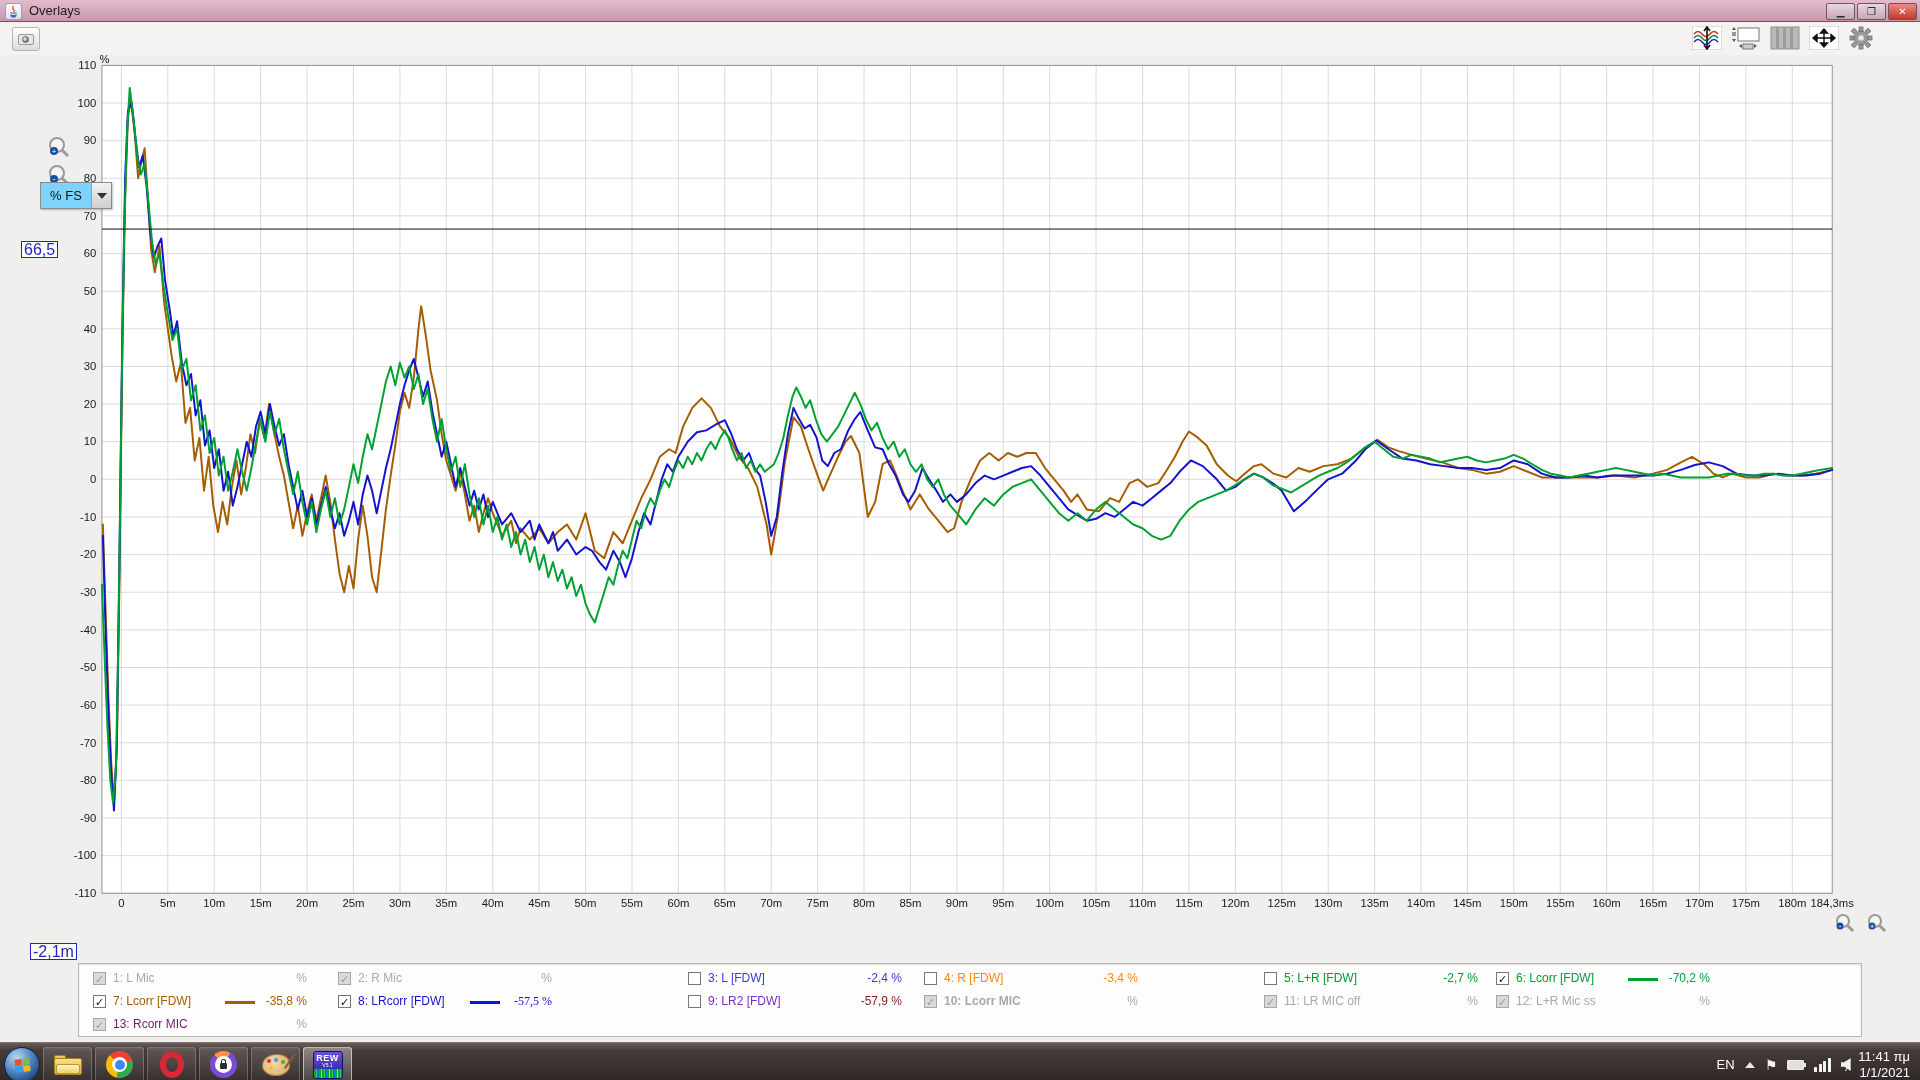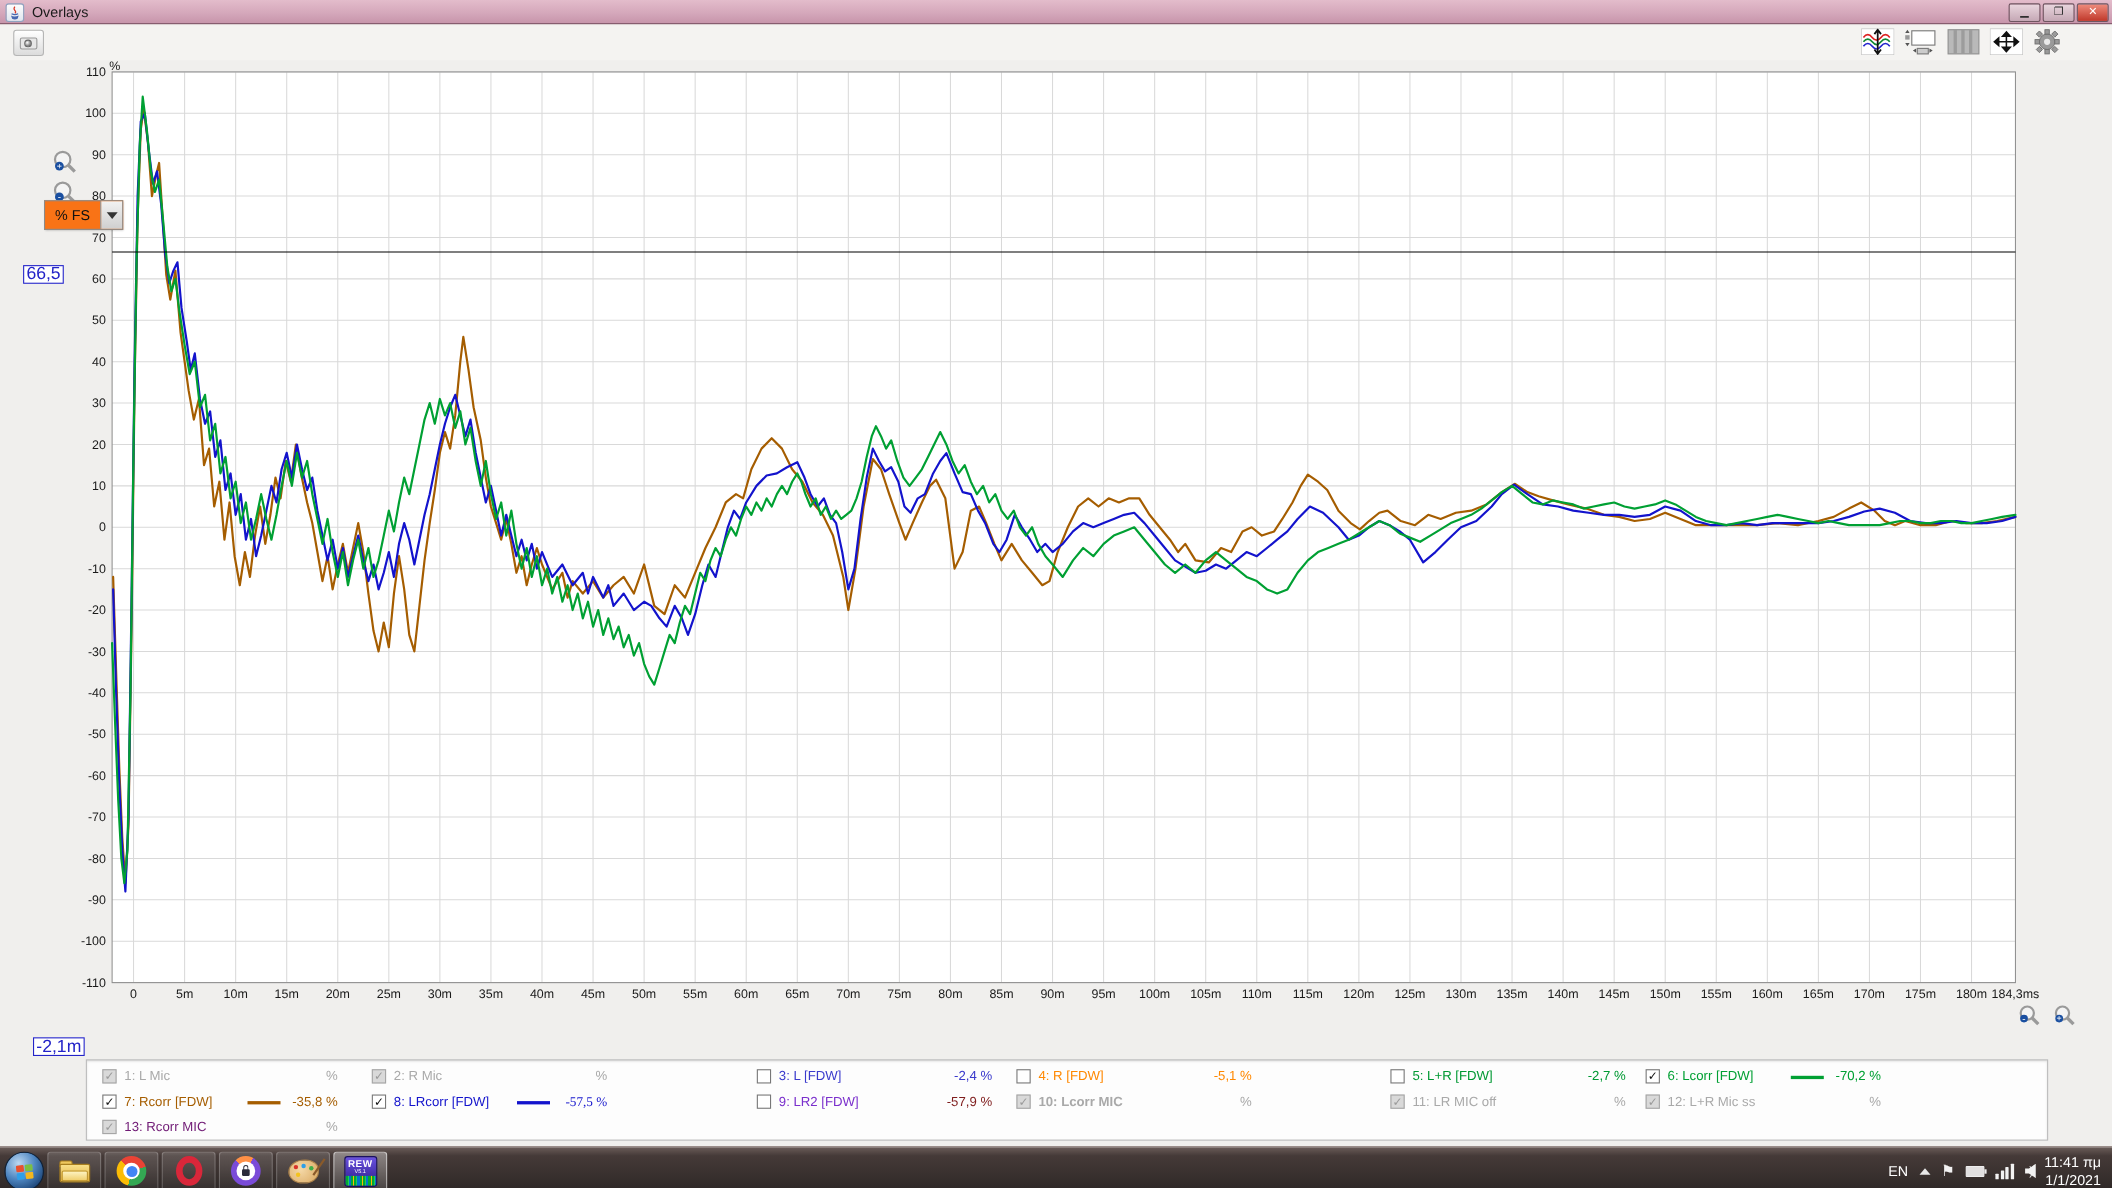--- a/index.html
+++ b/index.html
@@ -35,21 +35,21 @@
   .tab:last-child { border-radius:0 2px 2px 0; }
   .tab.active { background:#bfbebe; box-shadow:inset 1px 1px 2px rgba(0,0,0,.35); }
   .tool-icons { position:absolute; left:1692px; top:3px; display:flex; gap:9px; }
   .tico { width:30px; height:24px; position:relative; }
 
   
   .chartwrap { position:absolute; left:0; top:55px; width:1920px; height:909px; background:#f0efed; }
   svg text { font-family:"Liberation Sans","DejaVu Sans",sans-serif; }
   .inplot-btn { position:absolute; width:26px; height:26px; }
   .fscombo { position:absolute; left:40px; top:127px; width:72px; height:27px;
-    border:1px solid #8a8a8a; background:#f97316; display:flex; box-shadow:1px 1px 2px rgba(0,0,0,.25); }
+    border:1px solid #8a8a8a; background:#7dd3fc; display:flex; box-shadow:1px 1px 2px rgba(0,0,0,.25); }
   .fscombo .val { flex:1; font-size:13px; color:#111; display:flex; align-items:center; justify-content:center; }
   .fscombo .arrowbtn { width:20px; border-left:1px solid #9a9a9a;
     background:linear-gradient(180deg,#f2f2f2,#cfcfcf); display:flex; align-items:center; justify-content:center; }
   .fscombo .arrowbtn span { width:0; height:0; border-left:5px solid transparent;
     border-right:5px solid transparent; border-top:6px solid #333; }
   .cursorbox { position:absolute; background:#fff; border:1px solid #2323c8; color:#2323c8;
     font-size:16px; padding:0 2px; line-height:15px; }
 
   
   .legend { position:absolute; left:78px; top:963px; width:1784px; height:74px; background:#fdfdfd;
@@ -381,36 +381,36 @@
       <div class="lval" style="color: rgb(169, 169, 169);">%</div>
     </div>
     <div class="lcell" style="left: 609px; top: 7px;">
       <div class="lcheck"></div>
       <div class="llabel" style="color: rgb(58, 58, 204);">3: L [FDW]</div>
       <div class="lval" style="color: rgb(58, 58, 204);">-2,4 %</div>
     </div>
     <div class="lcell" style="left: 845px; top: 7px;">
       <div class="lcheck"></div>
       <div class="llabel" style="color: rgb(255, 136, 0);">4: R [FDW]</div>
-      <div class="lval" style="color: rgb(255, 136, 0);">-5,1 %</div>
+      <div class="lval" style="color: rgb(255, 136, 0);">-3,4 %</div>
     </div>
     <div class="lcell" style="left: 1185px; top: 7px;">
       <div class="lcheck"></div>
       <div class="llabel" style="color: rgb(0, 153, 51);">5: L+R [FDW]</div>
       <div class="lval" style="color: rgb(0, 153, 51);">-2,7 %</div>
     </div>
     <div class="lcell" style="left: 1417px; top: 7px;">
       <div class="lcheck">✓</div>
       <div class="llabel" style="color: rgb(0, 160, 51);">6: Lcorr [FDW]</div>
       <div class="lline" style="border-top-color: rgb(0, 160, 51);"></div>
       <div class="lval" style="color: rgb(0, 160, 51);">-70,2 %</div>
     </div>
     <div class="lcell" style="left: 14px; top: 30px;">
       <div class="lcheck">✓</div>
-      <div class="llabel" style="color: rgb(165, 93, 0);">7: Rcorr [FDW]</div>
+      <div class="llabel" style="color: rgb(165, 93, 0);">7: Lcorr [FDW]</div>
       <div class="lline" style="border-top-color: rgb(165, 93, 0);"></div>
       <div class="lval" style="color: rgb(165, 93, 0);">-35,8 %</div>
     </div>
     <div class="lcell" style="left: 259px; top: 30px;">
       <div class="lcheck">✓</div>
       <div class="llabel" style="color: rgb(19, 19, 204);">8: LRcorr [FDW]</div>
       <div class="lline" style="border-top-color: rgb(19, 19, 204);"></div>
       <div class="lval" style="color: rgb(19, 19, 204); font-family: Liberation Serif, serif;">-57,5 %</div>
     </div>
     <div class="lcell" style="left: 609px; top: 30px;">

